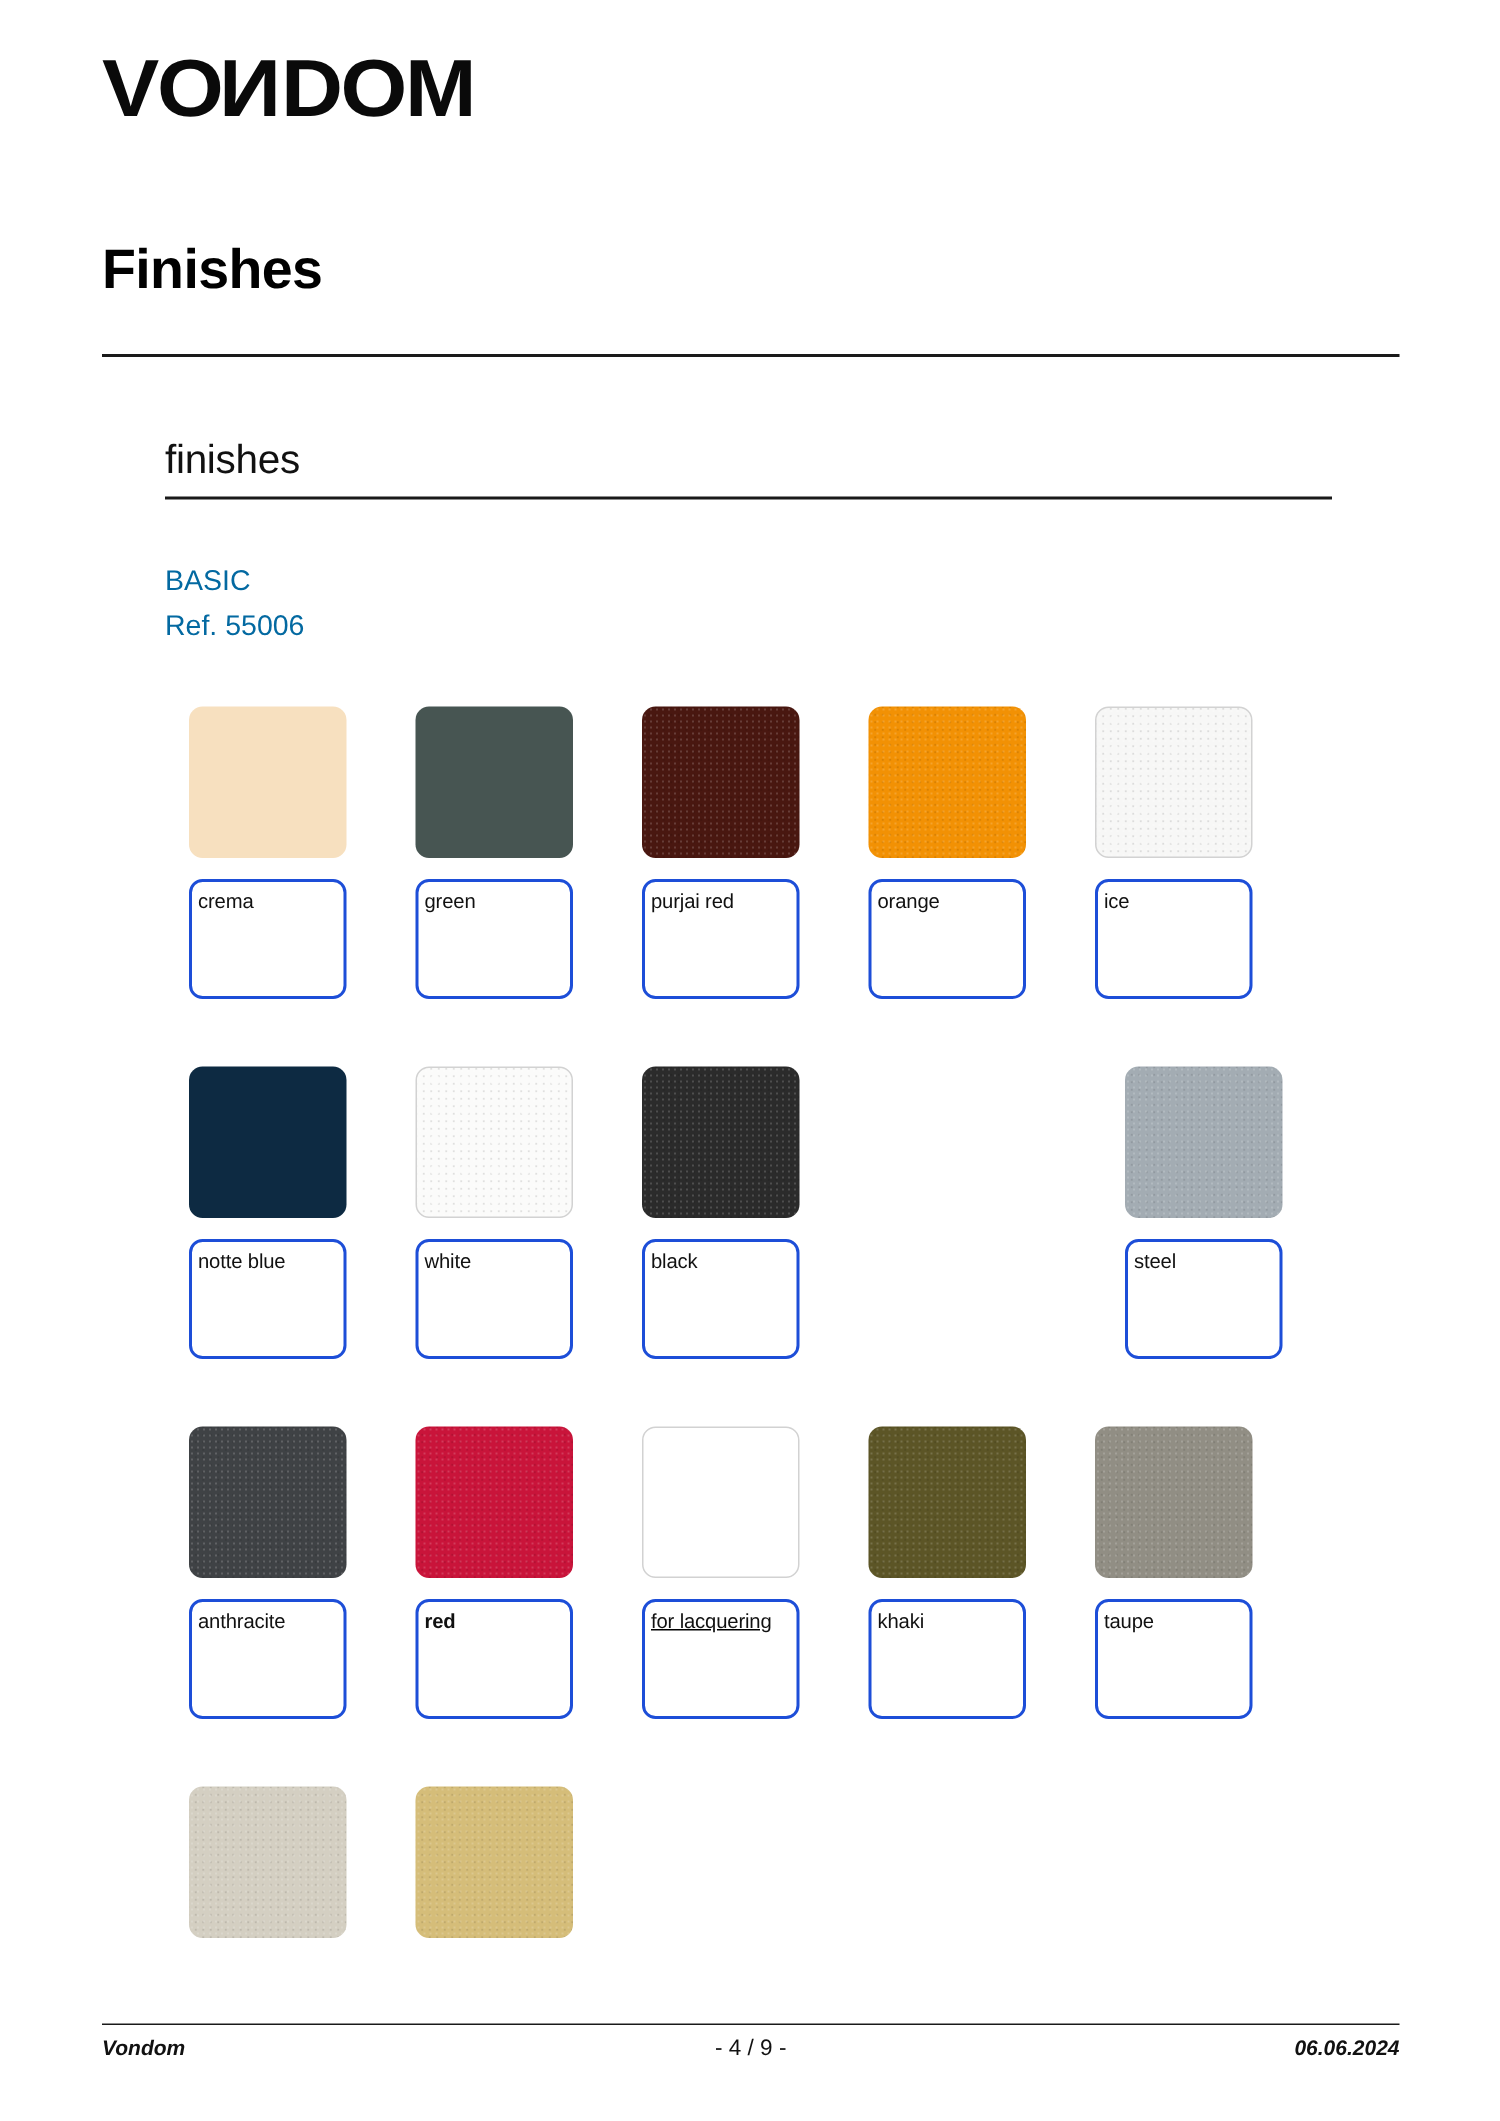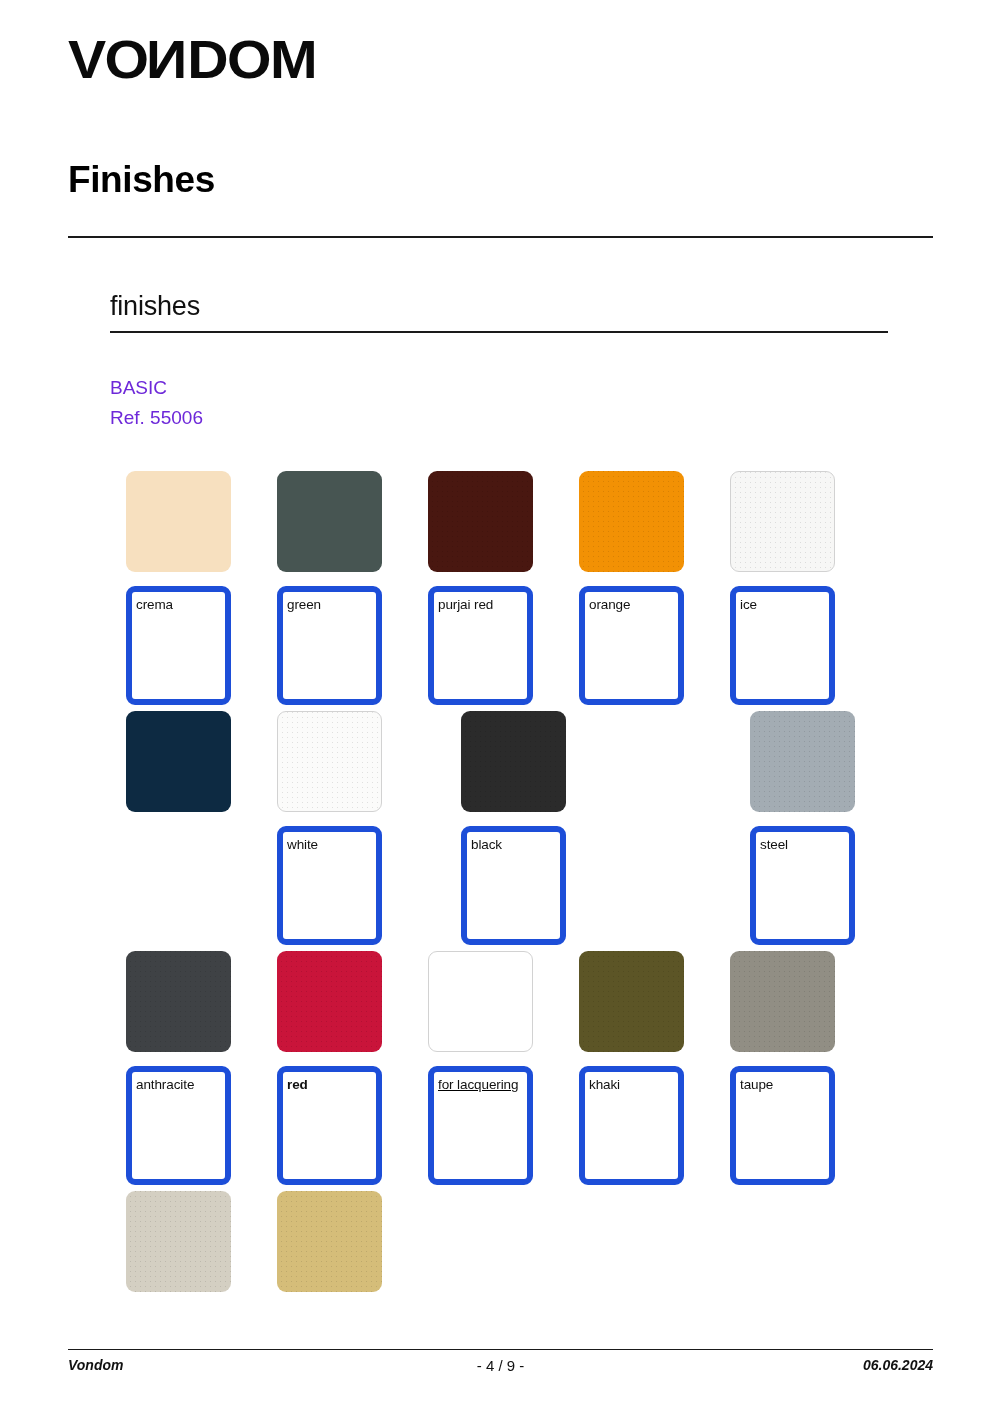--- a/index.html
+++ b/index.html
@@ -77,21 +77,21 @@
     height: 0;
     border-top: 2px solid #1a1a1a;
   }
 
   .ref-block {
     position: absolute;
     left: 110px;
     top: 373px;
     font-size: 19px;
     line-height: 30px;
-    color: #6d28d9;
+    color: #0369a1;
   }
   .ref-block div { white-space: nowrap; }
 
   
   .grid {
     position: absolute;
     left: 126px;
     top: 471px;
     width: 790px;
   }
@@ -125,23 +125,23 @@
       radial-gradient(rgba(0,0,0,.35) .6px, transparent .7px);
     background-size: 4px 4px, 5px 5px;
     background-position: 0 0, 2px 3px;
   }
   .swatch.plain::after { opacity: 0; }
   .swatch.bordered { border: 1px solid #d2d2d2; }
 
   .label-box {
     margin-top: 14px;
     width: 105px;
-    height: 119px;
+    height: 80px;
     box-sizing: border-box;
-    border: 6px solid #1d4ed8;
+    border: 2px solid #1d4ed8;
     border-radius: 9px;
     background: #ffffff;
     padding: 5px 0 0 4px;
   }
   .label-text {
     font-size: 13.5px;
     line-height: 15px;
     color: #111;
     white-space: nowrap;
     letter-spacing: -0.1px;
@@ -218,28 +218,31 @@
       <div class="cell" style="left: 604px;">
         <div class="swatch bordered" title="ice" style="background: rgb(247, 247, 246);"></div>
         <div class="label-box">
           <div class="label-text">ice</div>
         </div>
       </div>
     </div>
     <div class="grid-row">
       <div class="cell" style="left: 0px;">
         <div class="swatch plain" title="notte blue" style="background: rgb(13, 42, 66);"></div>
+        <div class="label-box">
+          <div class="label-text">notte blue</div>
+        </div>
       </div>
       <div class="cell" style="left: 151px;">
         <div class="swatch bordered" title="white" style="background: rgb(251, 251, 250);"></div>
         <div class="label-box">
           <div class="label-text">white</div>
         </div>
       </div>
-      <div class="cell" style="left: 302px; margin-left: 33px;">
+      <div class="cell" style="left: 302px;">
         <div class="swatch" title="black" style="background: rgb(43, 43, 43);"></div>
         <div class="label-box">
           <div class="label-text">black</div>
         </div>
       </div>
       <div class="cell" style="left: 604px; margin-left: 20px;">
         <div class="swatch" title="steel" style="background: rgb(163, 172, 179);"></div>
         <div class="label-box">
           <div class="label-text">steel</div>
         </div>

